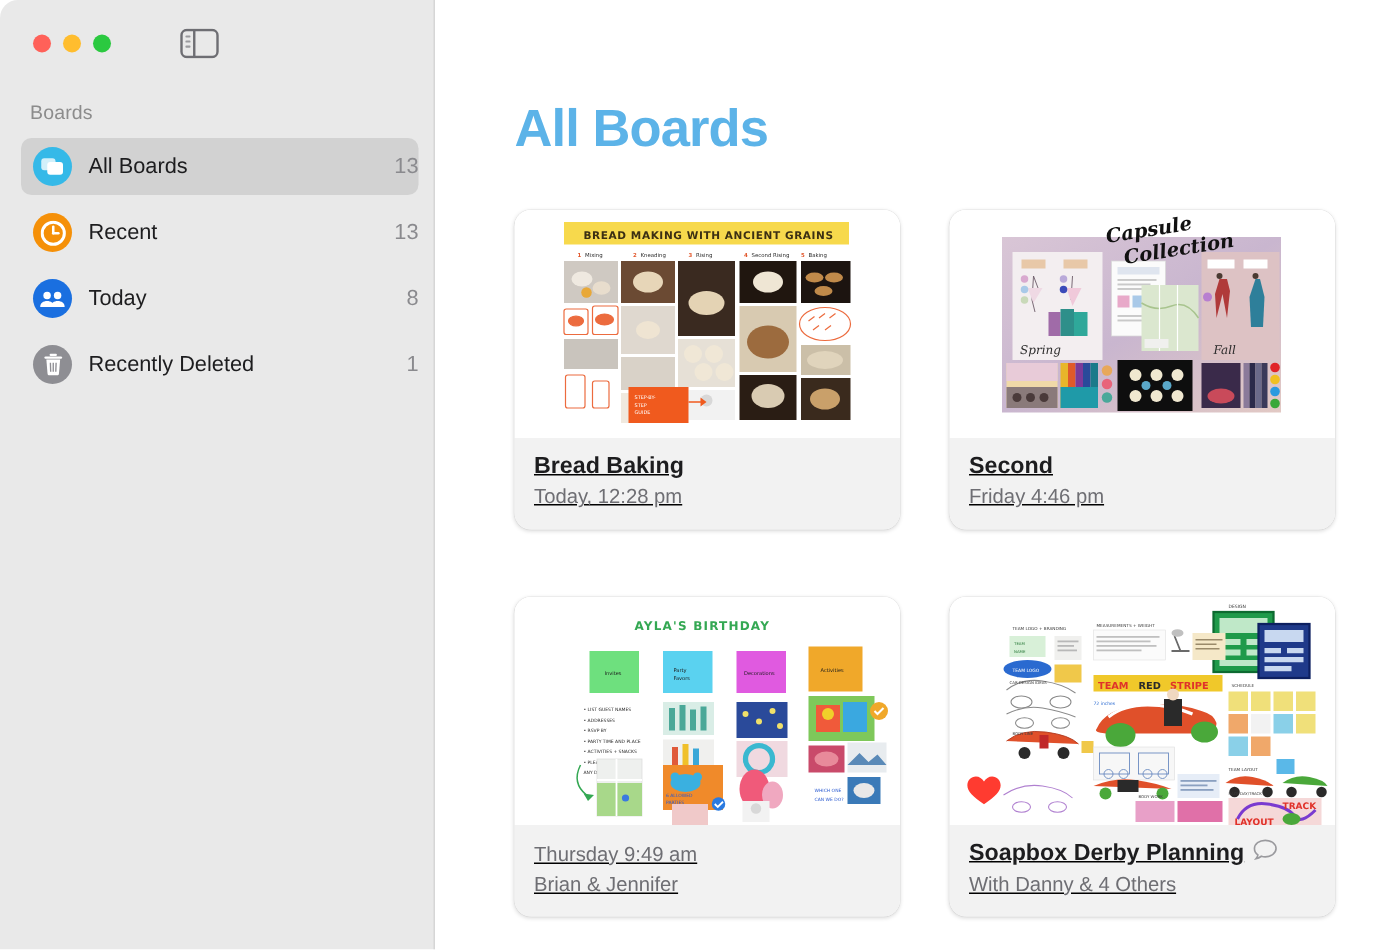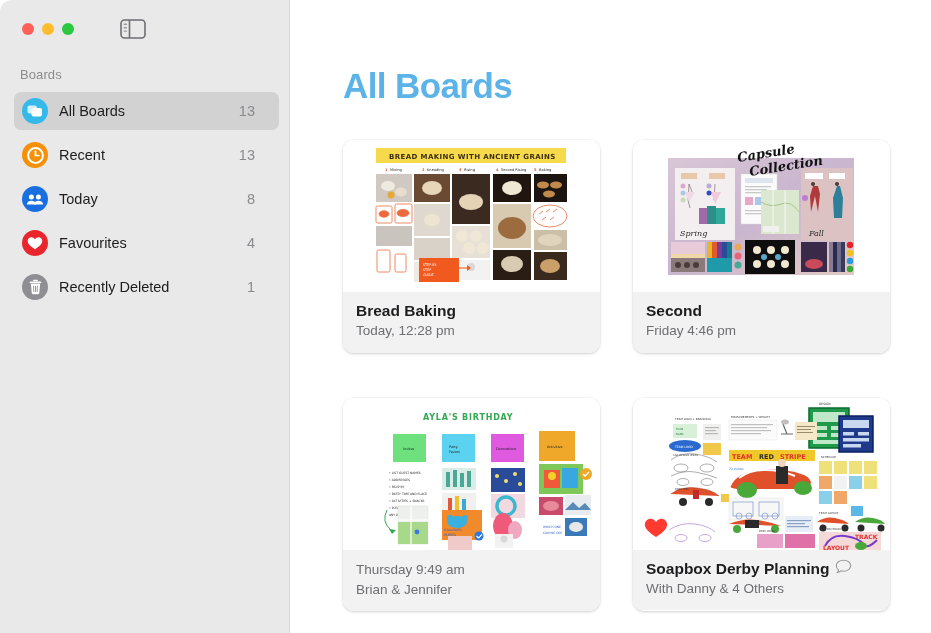--- a/index.html
+++ b/index.html
@@ -61,21 +61,21 @@
     flex: 0 0 auto;
   }
   .nav-icon svg { display: block; }
   .nav-label {
     margin-left: 11px;
     font-size: 14.5px; color: #1d1d1f;
     flex: 1 1 auto; white-space: nowrap;
   }
   .nav-count {
     font-size: 14.5px; color: #8a8a8e;
-    margin-right: 24px;
+    margin-right: 0;
   }
   
   .content {
     position: absolute; left: 291px; top: 0;
     width: 640px; height: 633px;
     background: #ffffff;
     overflow: hidden;
   }
   .page-title {
     position: absolute; left: 52px; top: 68px;
@@ -102,20 +102,21 @@
     position: relative;
     height: 152px;
     background: #ffffff;
     overflow: hidden;
   }
   .card-footer {
     background: #f2f2f2;
     padding: 9px 13px 12px 13px;
     min-height: 48px;
     box-sizing: border-box;
+    text-decoration: underline;
   }
   .card-title {
     font-size: 15.5px; font-weight: bold; color: #1d1d1f;
     line-height: 1.25; display: flex; align-items: center; gap: 6px;
   }
   .card-sub {
     font-size: 13.5px; color: #6e6e73; line-height: 1.42; margin-top: 1px;
   }
   .fav-heart {
     position: absolute; left: 11px; bottom: 8px;
@@ -182,29 +183,20 @@
             <circle cx="5.4" cy="4.0" r="2.5" fill="#ffffff"></circle>
             <circle cx="12.4" cy="4.0" r="2.5" fill="#ffffff"></circle>
             <path d="M0.8 11.6c0-2.5 2.1-3.9 4.6-3.9s4.6 1.4 4.6 3.9z" fill="#ffffff"></path>
             <path d="M7.9 11.6c0-2.5 2.1-3.9 4.6-3.9s4.6 1.4 4.6 3.9z" fill="#ffffff"></path>
           </svg>
         </span>
         <span class="nav-label">Today</span>
         <span class="nav-count">8</span>
       </div>
 
-      <div class="nav-item">
-        <span class="nav-icon" style="background:#e8262b">
-          <svg width="16" height="14" viewBox="0 0 16 14">
-            <path d="M8 13.2C3.2 10 0.7 7.7 0.7 5.0 0.7 2.8 2.3 1.2 4.4 1.2c1.5 0 2.8 0.9 3.6 2.2 0.8-1.3 2.1-2.2 3.6-2.2 2.1 0 3.7 1.6 3.7 3.8 0 2.7-2.5 5-7.3 8.2z" fill="#ffffff"></path>
-          </svg>
-        </span>
-        <span class="nav-label">Favourites</span>
-        <span class="nav-count">4</span>
-      </div>
 
       <div class="nav-item">
         <span class="nav-icon" style="background:#8e8e93">
           <svg width="15" height="16" viewBox="0 0 15 16">
             <rect x="5.1" y="0.8" width="4.8" height="1.5" rx="0.6" fill="#ffffff"></rect>
             <rect x="1.6" y="2.6" width="11.8" height="1.6" rx="0.8" fill="#ffffff"></rect>
             <path d="M2.9 4.7h9.2l-0.8 9.4c-0.06 0.7-0.6 1.1-1.2 1.1H4.9c-0.6 0-1.14-0.4-1.2-1.1z" fill="#ffffff"></path>
             <line x1="5.6" y1="6.8" x2="5.8" y2="12.9" stroke="#8e8e93" stroke-width="0.9"></line>
             <line x1="7.5" y1="6.8" x2="7.5" y2="12.9" stroke="#8e8e93" stroke-width="0.9"></line>
             <line x1="9.4" y1="6.8" x2="9.2" y2="12.9" stroke="#8e8e93" stroke-width="0.9"></line>

